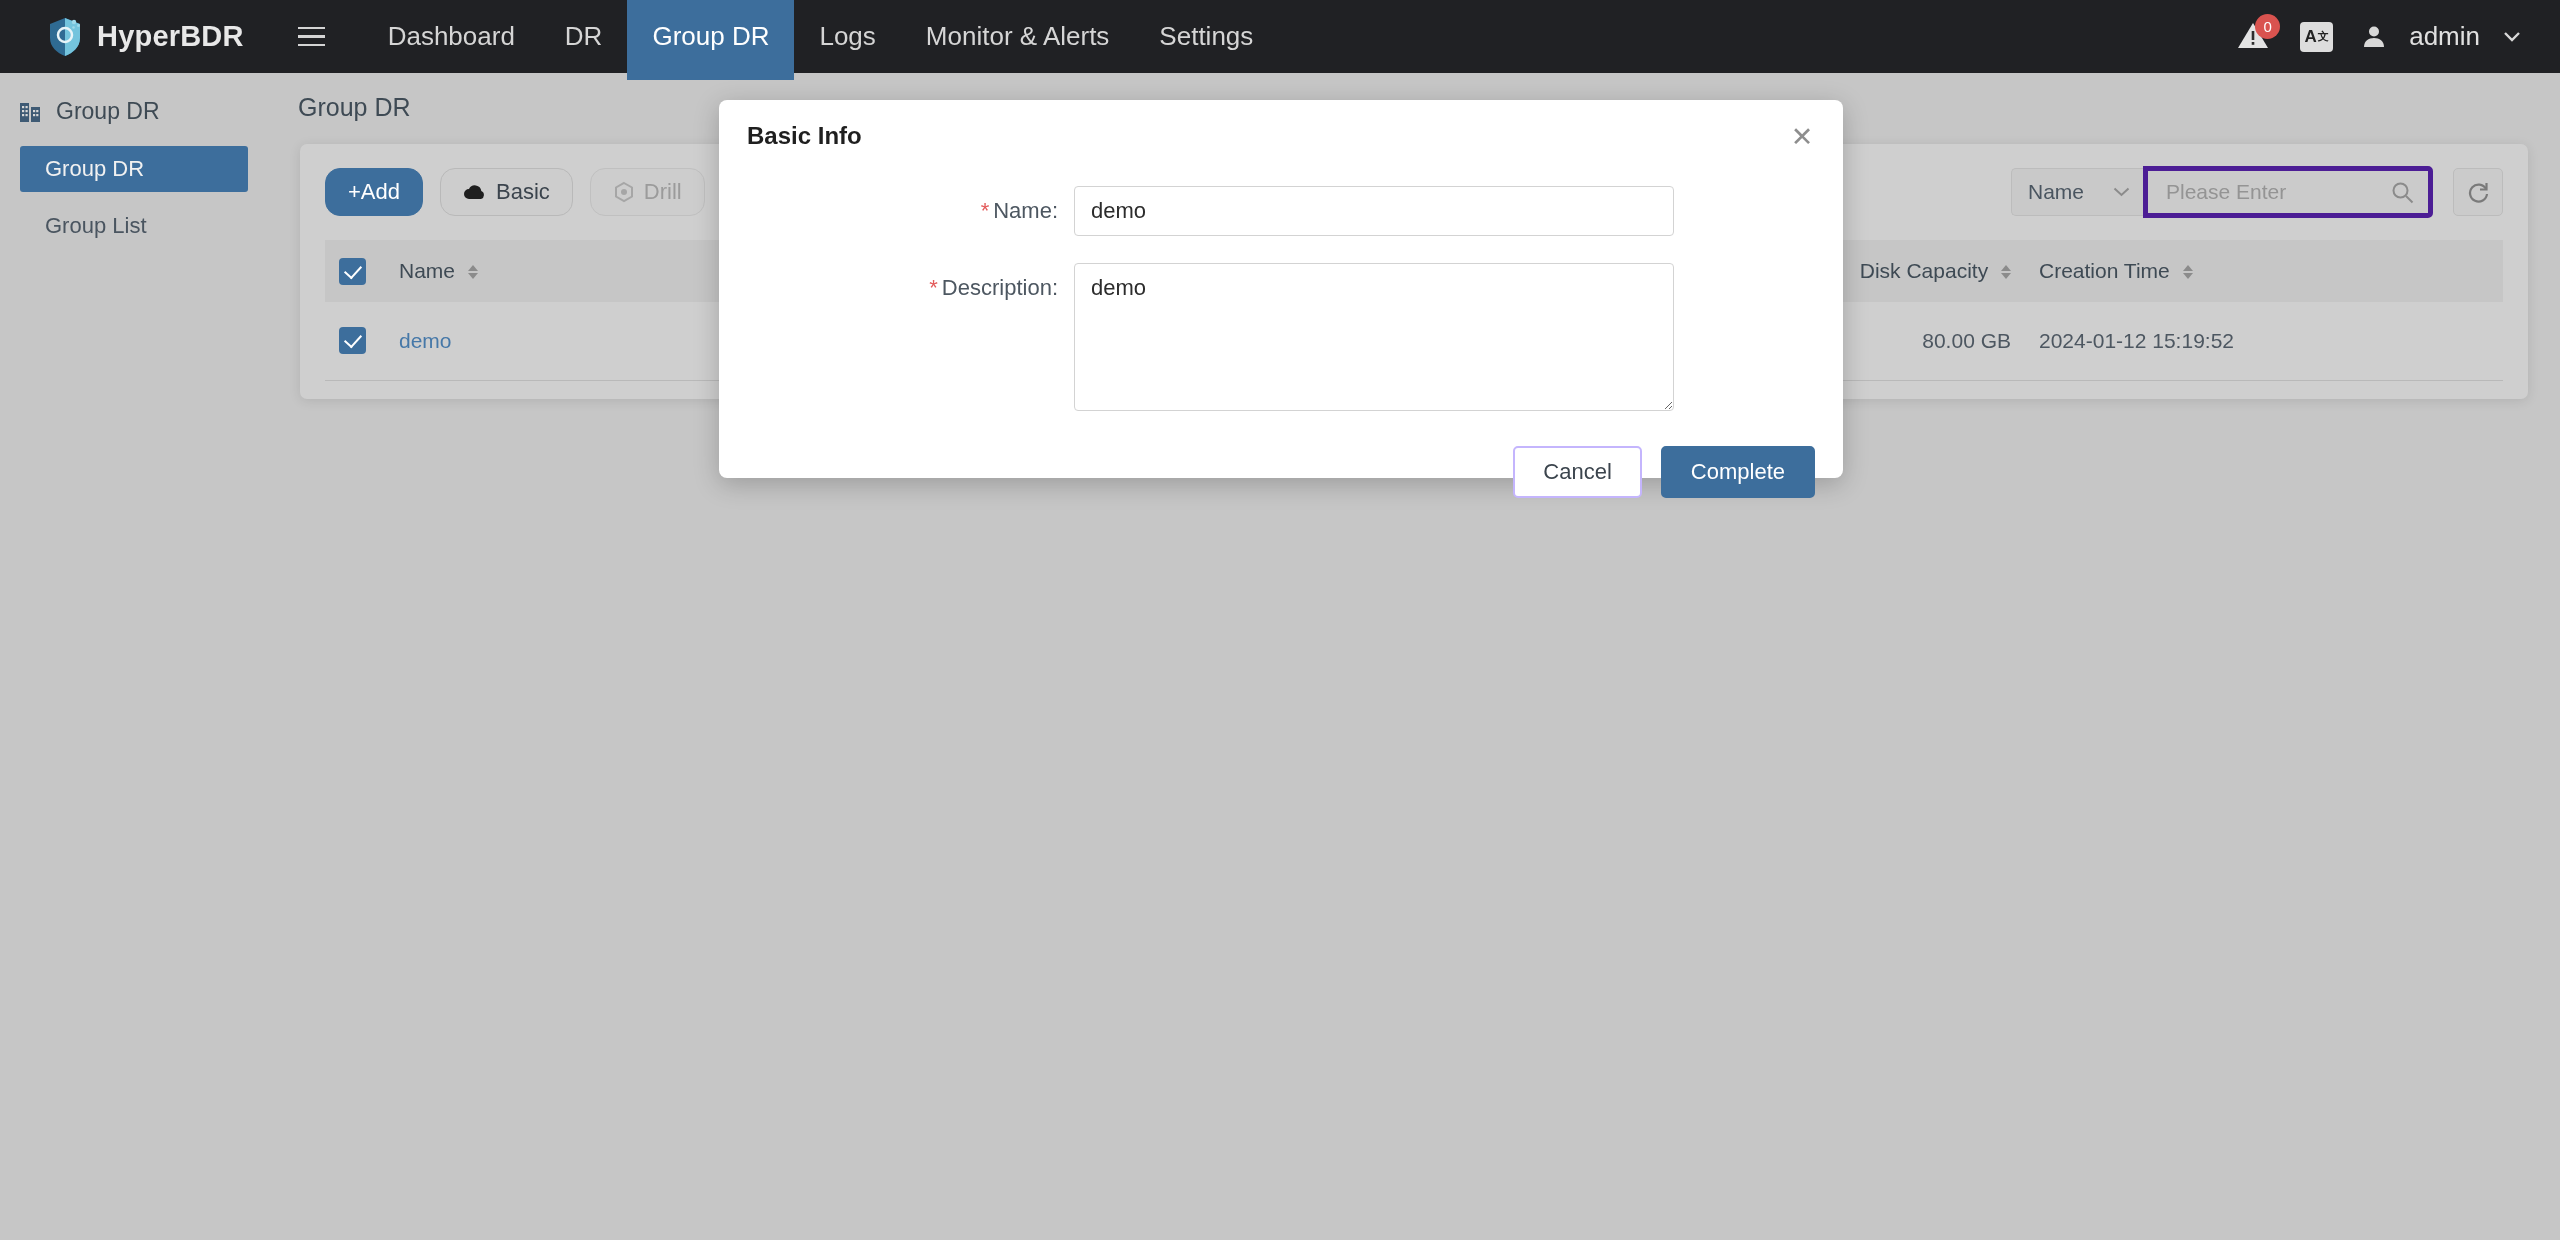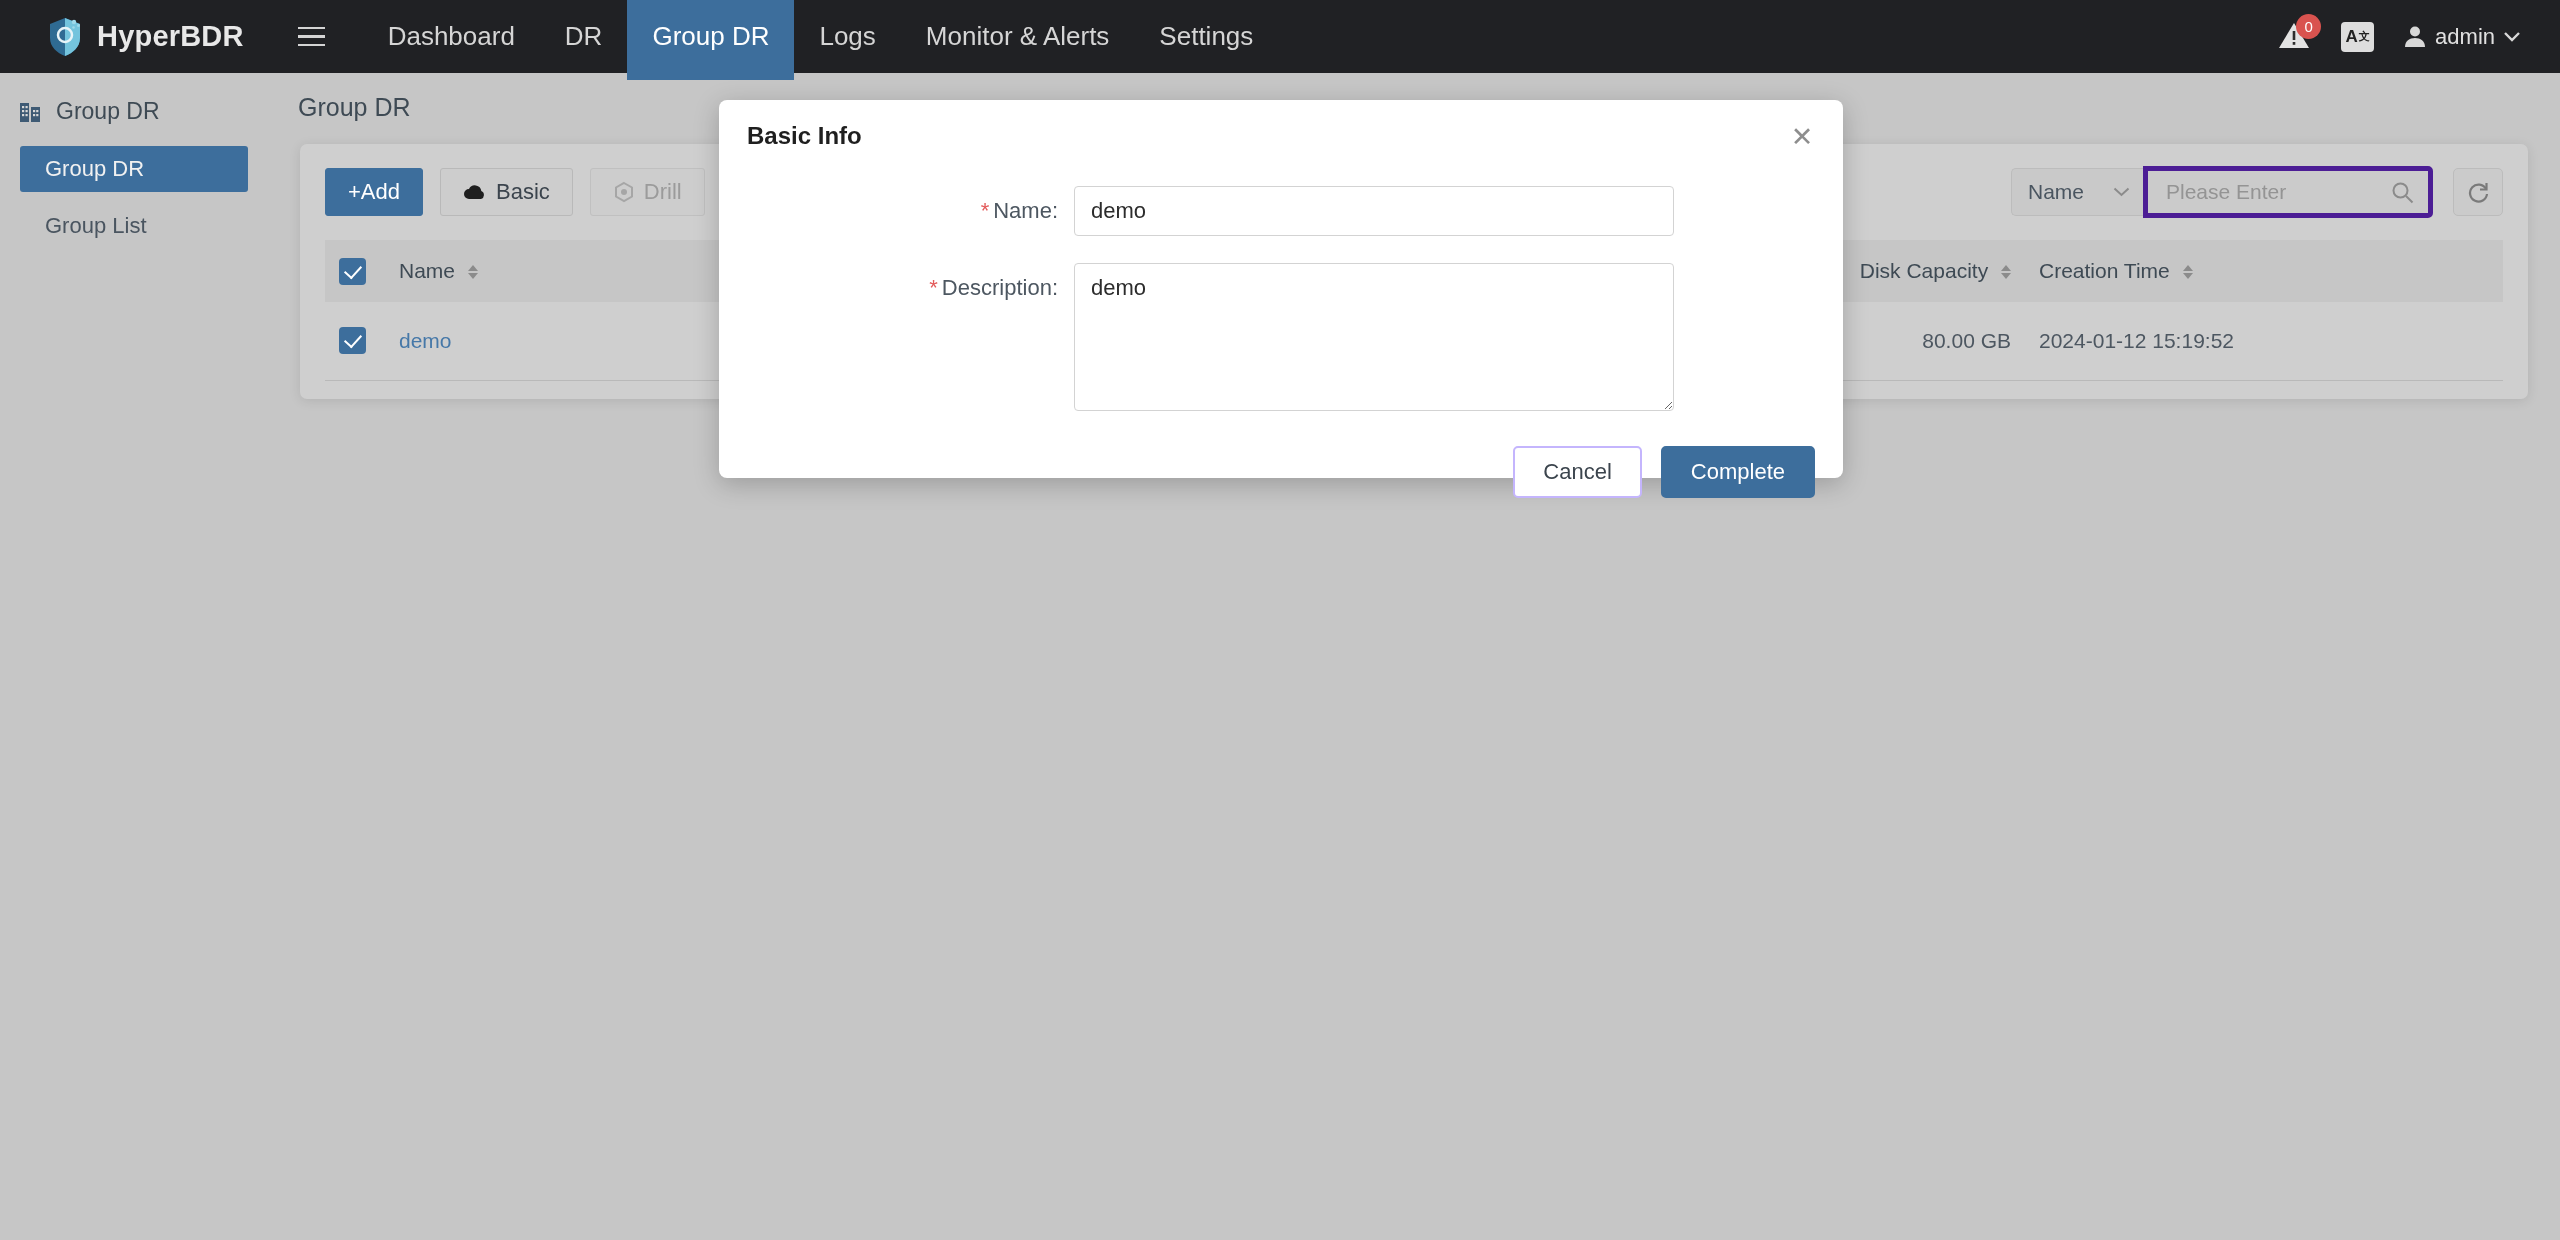--- a/index.html
+++ b/index.html
@@ -59,22 +59,22 @@
     font-size: 15px; display: flex; align-items: center; justify-content: center;
   }
   .lang-icon {
     width: 33px; height: 30px; border-radius: 4px; background: #dddddd;
     color: #222; font-size: 17px; font-weight: 600;
     display: flex; align-items: center; justify-content: center;
     cursor: pointer; position: relative; line-height: 1;
   }
   .lang-icon sup { font-size: 11px; margin-left: 1px; }
   .user-menu {
-    display: flex; align-items: center; gap: 9px;
-    color: #e0e0e0; font-size: 22px; cursor: pointer;
+    display: flex; align-items: center; gap: 24px;
+    color: #e0e0e0; font-size: 26px; cursor: pointer;
   }
 
   
   .sidebar {
     position: absolute; top: 73px; left: 0;
     width: 268px; height: 1167px;
     background: #c6c6c6;
     padding-top: 15px;
     z-index: 2;
   }
@@ -102,21 +102,21 @@
     margin: 22px 32px 0 32px;
     background: #cfcfcf;
     border-radius: 7px;
     box-shadow: 0 2px 12px rgba(0,0,0,0.10);
     padding: 22px 25px 18px 25px;
   }
 
   
   .toolbar { display: flex; align-items: center; }
   .btn {
-    height: 48px; padding: 0 22px; border-radius: 3px;
+    height: 48px; padding: 0 22px; border-radius: 15px;
     font-size: 22px; display: flex; align-items: center; gap: 9px;
     cursor: pointer; white-space: nowrap;
     border: 1px solid #b9b9b9; background: #cdcdcd; color: #3b444d;
   }
   .btn + .btn { margin-left: 17px; }
   .btn.primary {
     background: #3d6e9c; color: #ffffff; border-color: #3d6e9c;
   }
   .btn.disabled { color: #9b9b9b; border-color: #c0c0c0; cursor: not-allowed; }
 

